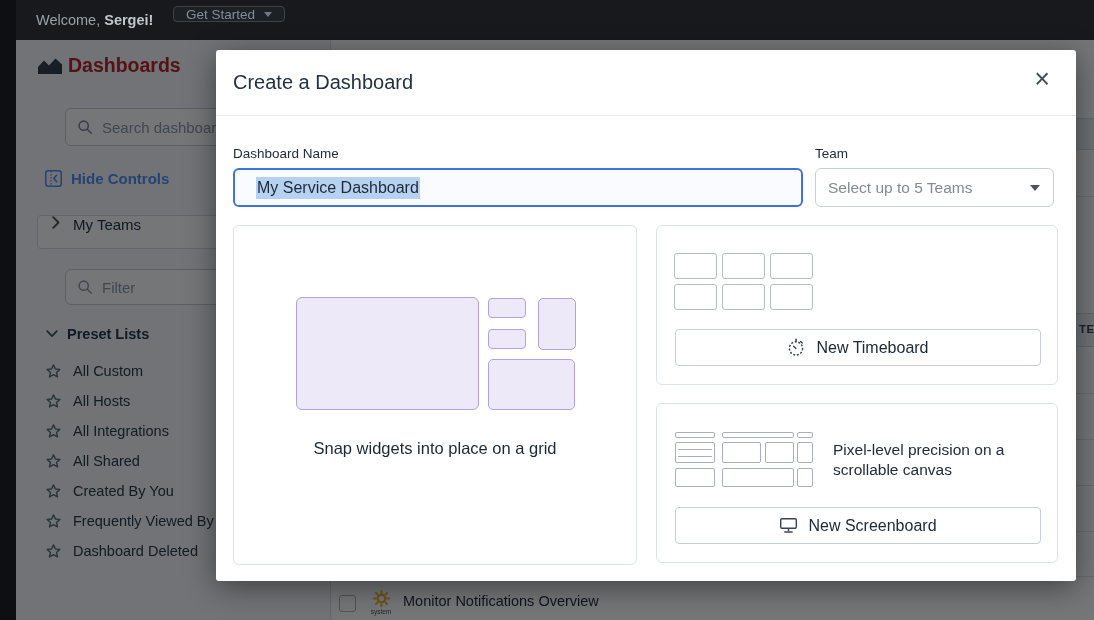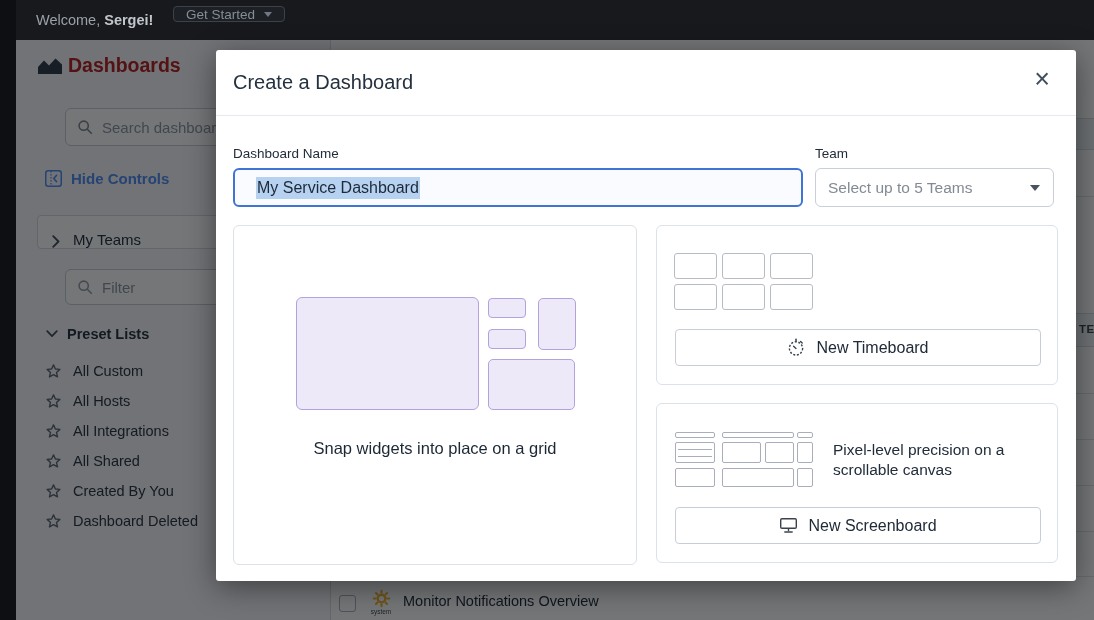--- a/index.html
+++ b/index.html
@@ -26,21 +26,21 @@
   .side-input input { width:100%; height:100%; border:0; outline:0; background:transparent; padding-left:36px; font-size:15px;
     font-family:"Liberation Sans",sans-serif; color:#333; }
   .side-input input::placeholder { color:#8d959e; }
   .search-box { top:68px; height:38px; }
   .filter-box { top:229px; height:36px; }
 
   .hide-controls { position:absolute; left:29px; top:130px; display:flex; align-items:center; gap:9px; cursor:pointer; }
   .hide-controls span { font-size:15px; font-weight:700; color:#4d8bf5; }
 
   .my-teams { position:absolute; left:21px; top:175px; width:287px; height:34px; background:#fff; border:1px solid #d7dbe1;
-    border-radius:4px; display:flex; align-items:flex-end; gap:13px; padding-left:14px; cursor:pointer; }
+    border-radius:4px; display:flex; align-items:flex-start; gap:13px; padding-left:14px; cursor:pointer; }
   .my-teams span { font-size:15px; font-weight:500; color:#222d3a; }
 
   .preset-header { position:absolute; left:30px; top:286px; display:flex; align-items:center; gap:9px; cursor:pointer; }
   .preset-header span { font-size:14.5px; font-weight:700; color:#232e3b; }
   .preset-list { position:absolute; left:29px; top:316px; }
   .preset-item { height:30px; display:flex; align-items:center; gap:11px; cursor:pointer; }
   .preset-item span { font-size:14.5px; color:#28313c; white-space:nowrap; }
 
   
   .listpane { position:absolute; left:314px; top:0; right:0; bottom:0; background:#fff; border-left:1px solid #d8dce1; }
@@ -184,20 +184,26 @@
         <svg width="17" height="17" viewBox="0 0 16 16">
             <path d="M8 1.8 L9.8 5.6 14 6 10.8 8.9 11.8 13.1 8 10.9 4.2 13.1 5.2 8.9 2 6 6.2 5.6 Z" fill="none" stroke="#5d6672" stroke-width="1.3" stroke-linejoin="round"></path>
           </svg>
         <span>All Shared</span>
       </div>
       <div class="preset-item">
         <svg width="17" height="17" viewBox="0 0 16 16">
             <path d="M8 1.8 L9.8 5.6 14 6 10.8 8.9 11.8 13.1 8 10.9 4.2 13.1 5.2 8.9 2 6 6.2 5.6 Z" fill="none" stroke="#5d6672" stroke-width="1.3" stroke-linejoin="round"></path>
           </svg>
         <span>Created By You</span>
+      </div>
+      <div class="preset-item">
+        <svg width="17" height="17" viewBox="0 0 16 16">
+            <path d="M8 1.8 L9.8 5.6 14 6 10.8 8.9 11.8 13.1 8 10.9 4.2 13.1 5.2 8.9 2 6 6.2 5.6 Z" fill="none" stroke="#5d6672" stroke-width="1.3" stroke-linejoin="round"></path>
+          </svg>
+        <span>Frequently Viewed By</span>
       </div>
       <div class="preset-item">
         <svg width="17" height="17" viewBox="0 0 16 16">
             <path d="M8 1.8 L9.8 5.6 14 6 10.8 8.9 11.8 13.1 8 10.9 4.2 13.1 5.2 8.9 2 6 6.2 5.6 Z" fill="none" stroke="#5d6672" stroke-width="1.3" stroke-linejoin="round"></path>
           </svg>
         <span>Dashboard Deleted</span>
       </div>
     </div>
 
     <div class="listpane">

